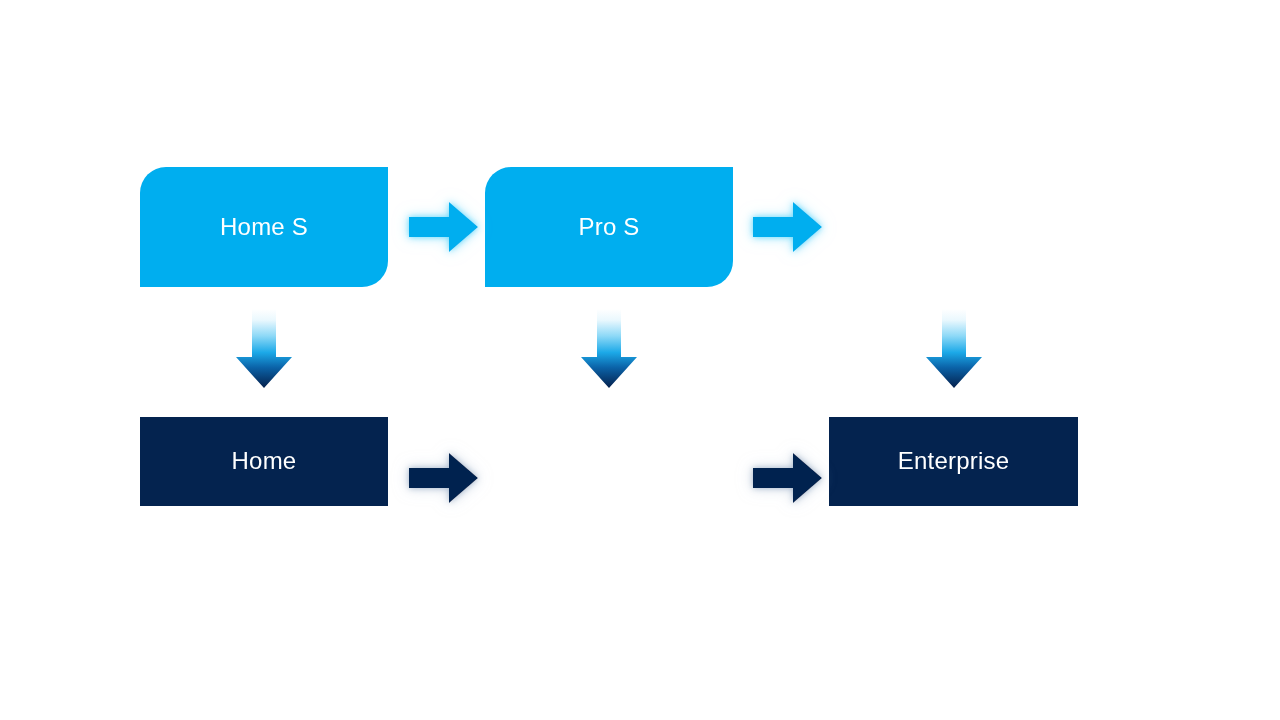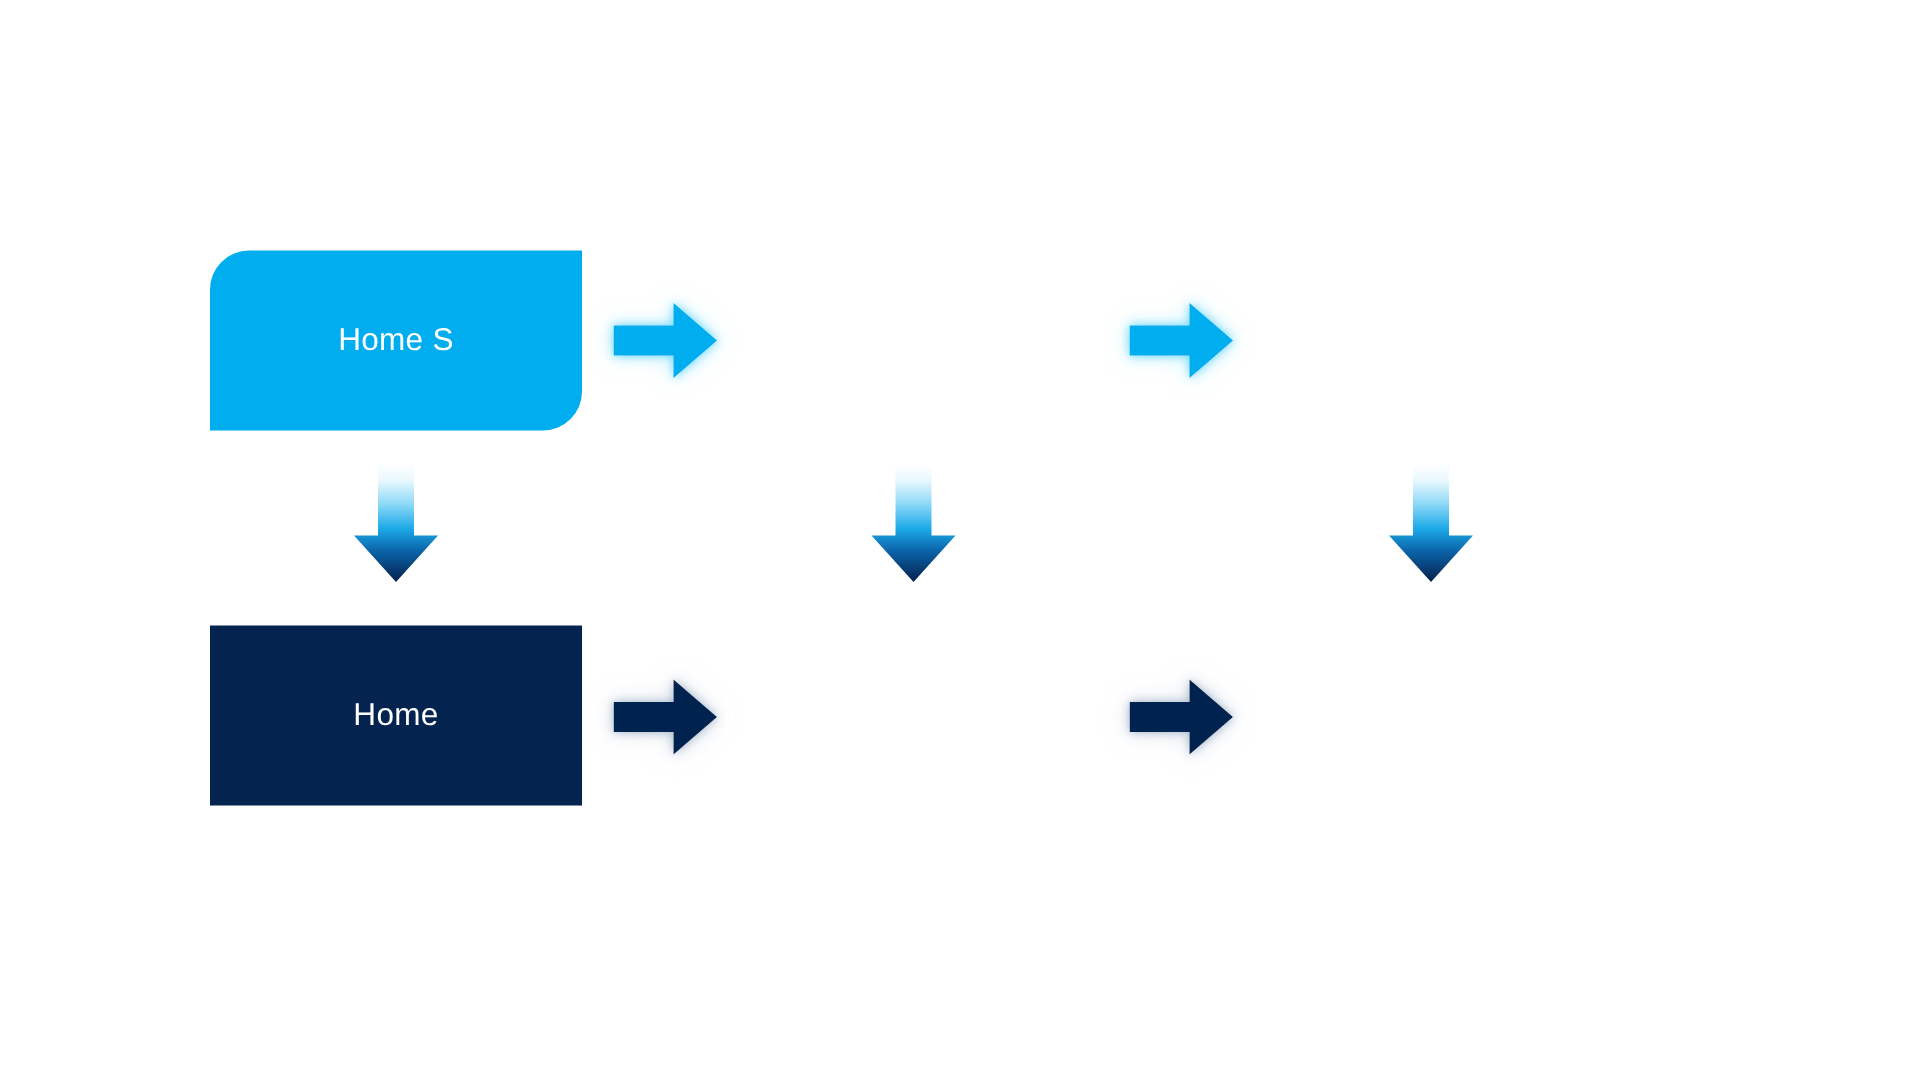--- a/index.html
+++ b/index.html
@@ -25,21 +25,21 @@
   }
 
   
   .node {
     position: absolute;
     display: flex;
     align-items: center;
     justify-content: center;
     box-sizing: border-box;
     color: #ffffff;
-    font-size: 21px;
+    font-size: 24px;
     font-weight: 400;
     letter-spacing: 0.2px;
     line-height: 1.2;
     text-align: center;
     user-select: none;
   }
   .node.service {
     background: #00AEEF;
     border-radius: 26px 0 26px 0;
   }
@@ -51,21 +51,21 @@
     display: block;
     pointer-events: none;
   }
 
   
   .col-1 { left: 140px; width: 248px; }
   .col-2 { left: 485px; width: 248px; }
   .col-3 { left: 829px; width: 249px; }
 
   .row-top    { top: 167px;  height: 120px; }
-  .row-bottom { top: 417px;  height: 120px; }
+  .row-bottom { top: 417px;  height: 89px; }
 
   
   #arrow-layer {
     position: absolute;
     left: 0;
     top: 0;
     width: 1280px;
     height: 720px;
     pointer-events: none;
   }
@@ -75,27 +75,33 @@
 </style>
 </head>
 <body>
 
 <div id="canvas">
 
   <div class="node service row-top col-1">
     <span class="node-label">Home S</span>
   </div>
 
+  <div class="node service row-top col-2">
+    <span class="node-label">Pro S</span>
+  </div>
 
 
   <div class="node product row-bottom col-1">
     <span class="node-label">Home</span>
   </div>
 
 
+  <div class="node product row-bottom col-3">
+    <span class="node-label">Enterprise</span>
+  </div>
 
   <svg id="arrow-layer" viewBox="0 0 1280 720" width="1280" height="720">
     <defs>
 
       <filter id="glow-cyan" x="-80%" y="-80%" width="260%" height="260%">
         <feDropShadow dx="0" dy="0" stdDeviation="3.2" flood-color="#59D6FB" flood-opacity="0.95"></feDropShadow>
         <feDropShadow dx="0" dy="0" stdDeviation="6.5" flood-color="#9BE6FD" flood-opacity="0.55"></feDropShadow>
       </filter>
 
       <filter id="glow-navy" x="-80%" y="-80%" width="260%" height="260%">

